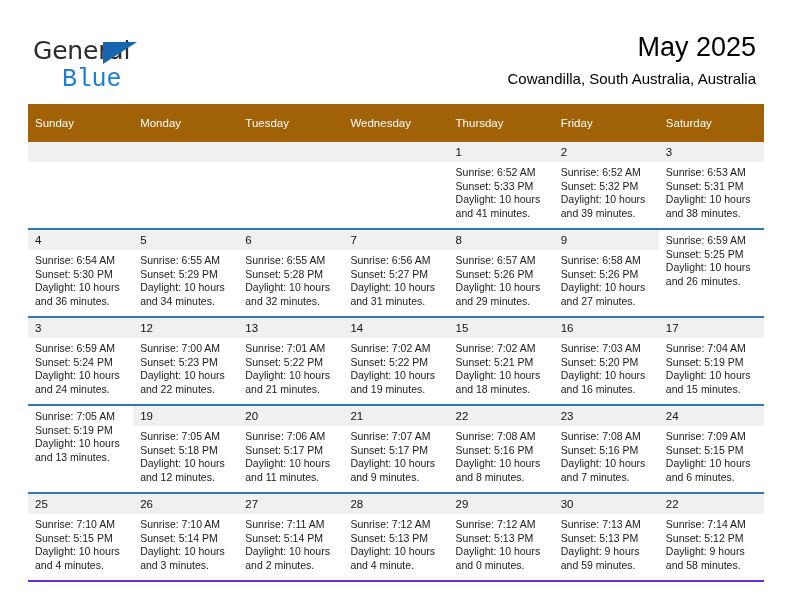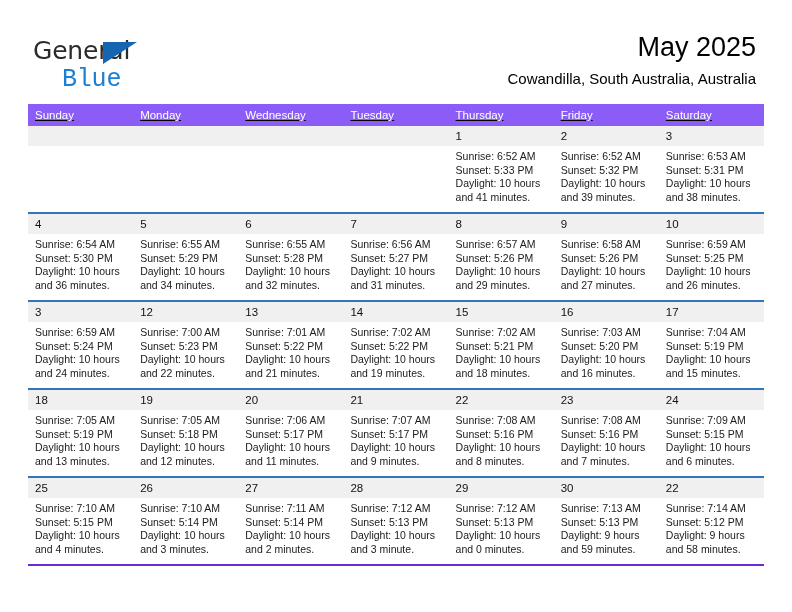--- a/index.html
+++ b/index.html
@@ -91,24 +91,23 @@
 
   
   .calendar {
     position: absolute;
     left: 28px;
     top: 104px;
     width: 736px;
   }
   .weekdays {
     display: flex;
-    background: #8b5cf6;
-    height: 22px;
+    background: #a16207;
+    height: 38px;
     align-items: center;
-    text-decoration: underline;
   }
   .weekday {
     flex: 1 1 0;
     color: #ffffff;
     font-size: 11.5px;
     padding-left: 7px;
     box-sizing: border-box;
     line-height: 22px;
     white-space: nowrap;
   }
@@ -165,22 +164,22 @@
     <div class="title-block">
       <div class="cal-title">May 2025</div>
       <div class="cal-subtitle">Cowandilla, South Australia, Australia</div>
     </div>
   </div>
 
   <div class="calendar">
     <div class="weekdays">
       <div class="weekday">Sunday</div>
       <div class="weekday">Monday</div>
+      <div class="weekday">Tuesday</div>
       <div class="weekday">Wednesday</div>
-      <div class="weekday">Tuesday</div>
       <div class="weekday">Thursday</div>
       <div class="weekday">Friday</div>
       <div class="weekday">Saturday</div>
     </div>
 
     <div id="weeks-container">
         <div class="week">
           <div class="day empty">
             <div class="day-num-band"><span class="day-num"></span></div>
           </div>
@@ -270,21 +269,20 @@
           <div class="day">
             <div class="day-num-band"><span class="day-num">9</span></div>
             <div class="day-info">
               <div>Sunrise: 6:58 AM</div>
               <div>Sunset: 5:26 PM</div>
               <div>Daylight: 10 hours</div>
               <div>and 27 minutes.</div>
             </div>
           </div>
           <div class="day">
-            <div class="day-num-band"><span class="day-num">10</span></div>
             <div class="day-info">
               <div>Sunrise: 6:59 AM</div>
               <div>Sunset: 5:25 PM</div>
               <div>Daylight: 10 hours</div>
               <div>and 26 minutes.</div>
             </div>
           </div>
         </div>
         <div class="week">
           <div class="day">
@@ -346,21 +344,20 @@
             <div class="day-info">
               <div>Sunrise: 7:04 AM</div>
               <div>Sunset: 5:19 PM</div>
               <div>Daylight: 10 hours</div>
               <div>and 15 minutes.</div>
             </div>
           </div>
         </div>
         <div class="week">
           <div class="day">
-            <div class="day-num-band"><span class="day-num">18</span></div>
             <div class="day-info">
               <div>Sunrise: 7:05 AM</div>
               <div>Sunset: 5:19 PM</div>
               <div>Daylight: 10 hours</div>
               <div>and 13 minutes.</div>
             </div>
           </div>
           <div class="day">
             <div class="day-num-band"><span class="day-num">19</span></div>
             <div class="day-info">
@@ -443,21 +440,21 @@
               <div>Daylight: 10 hours</div>
               <div>and 2 minutes.</div>
             </div>
           </div>
           <div class="day">
             <div class="day-num-band"><span class="day-num">28</span></div>
             <div class="day-info">
               <div>Sunrise: 7:12 AM</div>
               <div>Sunset: 5:13 PM</div>
               <div>Daylight: 10 hours</div>
-              <div>and 3 minute.</div>
+              <div>and 4 minute.</div>
             </div>
           </div>
           <div class="day">
             <div class="day-num-band"><span class="day-num">29</span></div>
             <div class="day-info">
               <div>Sunrise: 7:12 AM</div>
               <div>Sunset: 5:13 PM</div>
               <div>Daylight: 10 hours</div>
               <div>and 0 minutes.</div>
             </div>

